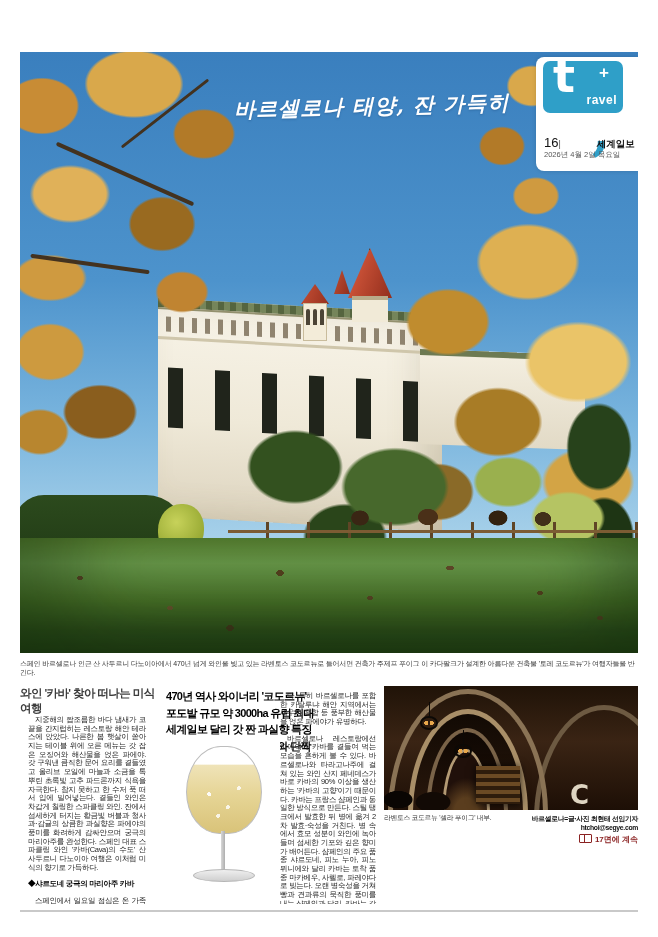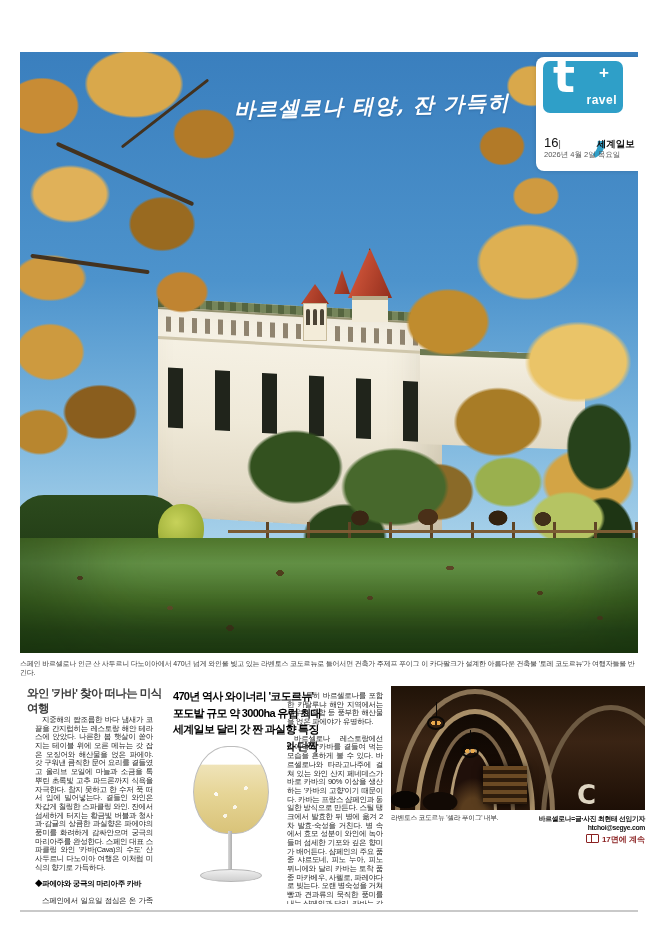--- a/index.html
+++ b/index.html
@@ -115,21 +115,21 @@
          font-size:52px;font-weight:bold;color:#2f9fc8;line-height:1;}
   .pageinfo{position:absolute;left:8px;top:76px;white-space:nowrap;color:#111;}
   .pageinfo .num{font-size:13px;font-weight:normal;}
   .pageinfo .bar{font-size:9px;color:#555;}
   .pageinfo .paper{font-size:9.5px;font-weight:bold;padding-left:36px;}
   .dateline{position:absolute;left:8px;top:93px;font-size:7.5px;color:#555;white-space:nowrap;}
   
   .hero-caption{position:absolute;left:20px;top:659px;width:618px;font-size:7px;line-height:1.35;
                 color:#333;letter-spacing:-.2px;}
   
-  .article{position:absolute;left:27px;top:684px;width:618px;height:224px;}
+  .article{position:absolute;left:20px;top:684px;width:618px;height:224px;}
   .section-head{position:absolute;left:0;top:2px;width:140px;margin:0;font-size:11.5px;
                 font-weight:bold;color:#3c3c3c;letter-spacing:-.6px;}
   .coltext{font-size:7.5px;line-height:1.16;text-align:justify;color:#1d1d1d;letter-spacing:-.3px;overflow:hidden;}
   .coltext p{margin:8px;text-indent:7px;}
   .col1{position:absolute;left:0;top:24px;width:134px;height:196px;}
   .subhead{font-weight:bold;text-indent:0 !important;margin-top:2px !important;color:#000;}
   .standfirst{position:absolute;left:146px;top:4px;width:114px;font-size:11px;font-weight:bold;
               line-height:1.5;color:#000;letter-spacing:-.7px;white-space:nowrap;}
   .col3{position:absolute;left:252px;top:0;width:112px;height:220px;}
   .col4{position:absolute;left:364px;top:142px;width:114px;height:80px;}
@@ -248,21 +248,21 @@
     </div>
   </div>
 
   <div class="hero-caption">스페인 바르셀로나 인근 산 사두르니 다노이아에서 470년 넘게 와인을 빚고 있는 라벤토스 코도르뉴로 들어서면 건축가 주제프 푸이그 이 카다팔크가 설계한 아름다운 건축물 '토레 코도르뉴'가 여행자들을 반긴다.</div>
 
   <div class="article">
     <h2 class="section-head">와인 '카바' 찾아 떠나는 미식여행</h2>
 
     <div class="coltext col1">
       <p>지중해의 짭조름한 바다 냄새가 코끝을 간지럽히는 레스토랑 해안 테라스에 앉았다. 나른한 봄 햇살이 쏟아지는 테이블 위에 오른 메뉴는 갓 잡은 오징어와 해산물을 얹은 파에야. 갓 구워낸 큼직한 문어 요리를 곁들였고 올리브 오일에 마늘과 소금을 톡 뿌린 초록빛 고추 파드론까지 식욕을 자극한다. 참지 못하고 한 수저 푹 떠서 입에 밀어넣는다. 곁들인 와인은 차갑게 칠링한 스파클링 와인. 잔에서 섬세하게 터지는 황금빛 버블과 청사과·감귤의 상큼한 과실향은 파에야의 풍미를 화려하게 감싸안으며 궁극의 마리아주를 완성한다. 스페인 대표 스파클링 와인 '카바(Cava)의 수도' 산 사두르니 다노이아 여행은 이처럼 미식의 향기로 가득하다.</p>
-      <p class="subhead">◆파에야와 궁극의 마리아주 카바</p>
+      <p class="subhead">◆샤르도네 궁극의 마리아주 카바</p>
       <p>스페인에서 일요일 점심은 온 가족이 모이는 시간이다. 이때 주로 커다란 팬에 담긴 파에야를 식탁 한가운데 두고 둘러앉아 식사한다. 집집마다 고유의 레시피가 있어 '엄마의 손맛'이 다 다르다. 파에야는 발렌시아에서 유래했지만 지금은 스페인 전역에서 즐긴</p>
     </div>
 
     <div class="standfirst">
       <div>470년 역사 와이너리 '코도르뉴'</div>
       <div>포도밭 규모 약 3000ha 유럽 최대</div>
       <div>세계일보 달리 갓 짠 과실향 특징</div>
       <div>스페인 국민메뉴 '파에야'와 단짝</div>
     </div>
 

